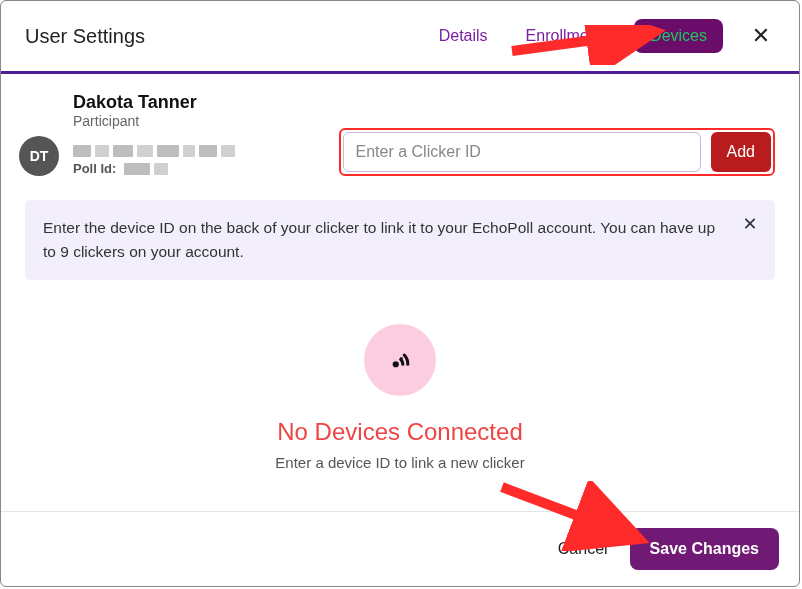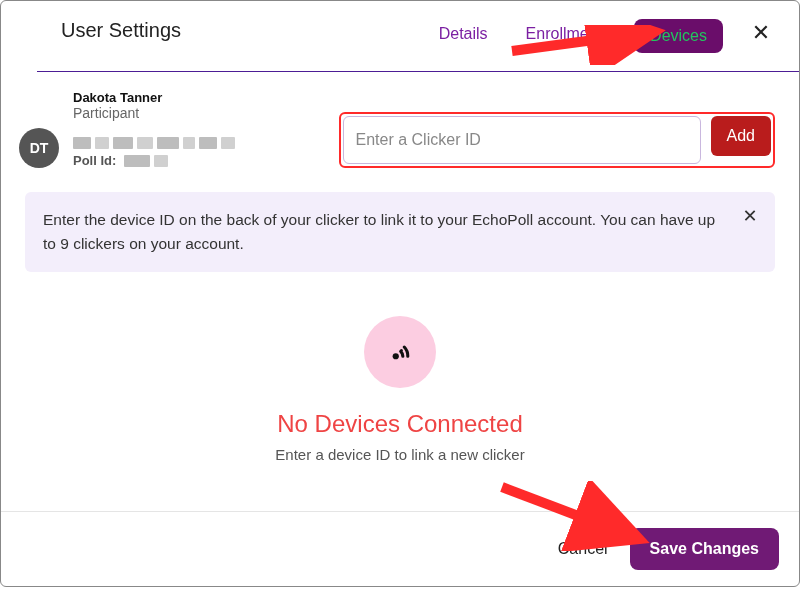--- a/index.html
+++ b/index.html
@@ -2,23 +2,22 @@
 <html><head>
   <meta charset="utf-8">
   <style>
     * { box-sizing: border-box; margin: 0; padding: 0; }
     html, body { width: 802px; height: 589px; font-family: -apple-system, BlinkMacSystemFont, 'Segoe UI', Arial, sans-serif; background: #fff; }
     .modal {
       width: 800px; height: 587px; border: 1px solid #888; border-radius: 6px;
       position: relative; background: #fff; display: flex; flex-direction: column;
     }
     .header {
-      display: flex; align-items: flex-start; padding: 18px 24px 18px 24px;
-      border-bottom: 1px solid #4c1d95;
-      margin-left: 36px;
+      display: flex; align-items: center; padding: 18px 24px 18px 24px;
+      border-bottom: 3px solid #4c1d95;
     }
     .header-title { font-size: 20px; color: #222; font-weight: 500; flex: 0 0 auto; }
     .header-spacer { flex: 1; }
     .tab {
       font-size: 16px; padding: 6px 14px; color: #7b1fa2; font-weight: 500;
       cursor: pointer; margin-right: 10px;
     }
     .tab-active {
       background: #6a0d6a; color: #22c55e; border-radius: 8px; padding: 8px 16px;
     }
@@ -29,40 +28,40 @@
 
     .body { flex: 1; padding: 0 24px; overflow: auto; }
 
     .user-row { display: flex; align-items: flex-end; padding: 18px 0 10px 0; }
     .avatar {
       width: 40px; height: 40px; border-radius: 50%; background: #555; color: #fff;
       display: flex; align-items: center; justify-content: center; font-size: 14px; font-weight: 600;
       flex: 0 0 40px; margin-right: 14px; margin-left: -6px;
     }
     .user-info { flex: 0 0 auto; min-width: 200px; }
-    .user-name { font-size: 13px; font-weight: 700; color: #111; }
+    .user-name { font-size: 18px; font-weight: 700; color: #111; }
     .user-role { font-size: 14px; color: #666; }
     .user-meta { margin-top: 16px; font-weight: bold; }
     .blur-line {
       display: flex; gap: 4px; margin-top: 4px; align-items: center;
     }
     .blur-chip {
       height: 12px; background: #d0d0d0; border-radius: 1px;
     }
     .poll-label { font-size: 13px; color: #555; margin-right: 4px; }
 
     .add-device-form {
       flex: 1; display: flex; align-items: flex-start; justify-content: flex-end; gap: 10px;
       margin-top: 2px;
     }
     .highlight-group {
       display: flex; gap: 10px; border: 2px solid #ff2a2a; border-radius: 6px; padding: 2px;
     }
     .clicker-input {
-      width: 358px; height: 48px; border: 1px solid #c9b7de; border-radius: 6px;
+      width: 358px; height: 40px; border: 1px solid #c9b7de; border-radius: 6px;
       padding: 0 12px; font-size: 16px; color: #333;
     }
     .clicker-input::placeholder { color: #888; }
     .add-btn {
       height: 40px; padding: 0 16px; background: #b91c1c; color: #fff; font-size: 16px;
       border: none; border-radius: 6px; cursor: pointer; font-weight: 500;
     }
 
     .info-banner {
       margin-top: 14px; background: #f3eefb; border-radius: 6px; padding: 16px 48px 16px 18px;

